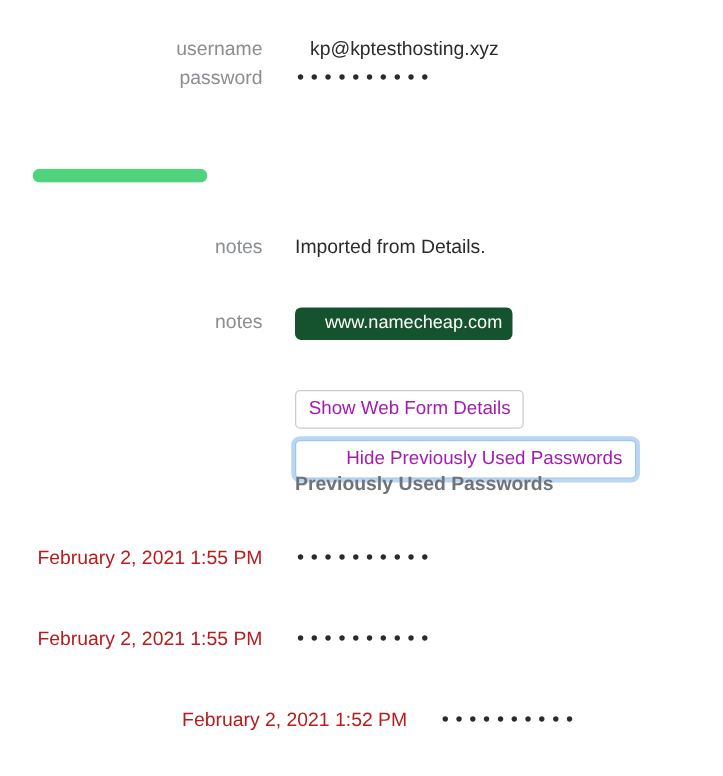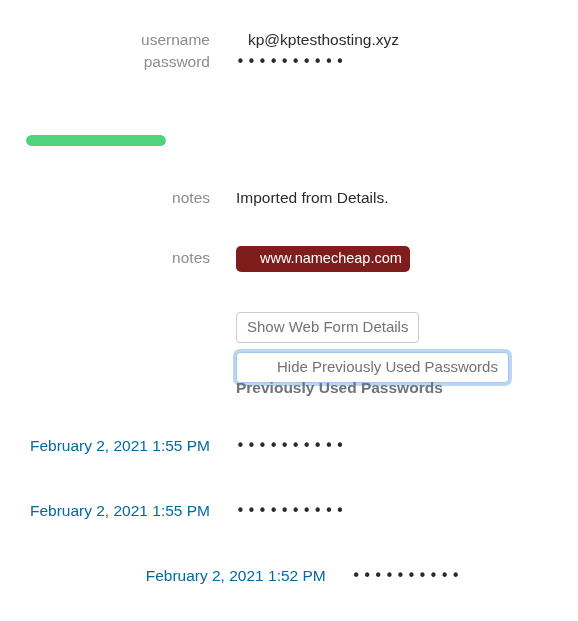--- a/index.html
+++ b/index.html
@@ -84,21 +84,21 @@
     border-radius: 5px;
     white-space: nowrap;
   }
 
   
   .btn {
     display: inline-block;
     background: #ffffff;
     border: 1px solid #c9cccf;
     border-radius: 4px;
-    color: #737373;
+    color: #a21caf;
     font-size: 15px;
     line-height: 18px;
     padding: 5px 10px 6px 10px;
     white-space: nowrap;
     font-family: "Liberation Sans", sans-serif;
     cursor: pointer;
   }
   .btn.focused {
     border-color: #9fc7ef;
     box-shadow: 0 0 0 3px #b9d6f2;
@@ -108,21 +108,21 @@
   .history-title {
     color: #6f7377;
     font-size: 15.5px;
     font-weight: bold;
     line-height: 20px;
     white-space: nowrap;
   }
   .history-date {
     width: 210px;
     text-align: right;
-    color: #0369a1;
+    color: #b91c1c;
     font-size: 15.5px;
     line-height: 20px;
     white-space: nowrap;
   }
 </style>
 </head>
 <body>
 
 <div class="page">
 
@@ -145,21 +145,21 @@
   </div>
 
   <div class="row" style="top:188px;">
     <div class="label-col">notes</div>
     <div class="value-col">Imported from Details.</div>
   </div>
 
   <div class="row" style="top:246px;">
     <div class="label-col">notes</div>
     <div class="value-col">
-      <span class="tag" style="background: #7f1d1d; color: rgb(255, 255, 255); padding-left: 24px;">www.namecheap.com</span>
+      <span class="tag" style="background: #14532d; color: rgb(255, 255, 255); padding-left: 24px;">www.namecheap.com</span>
     </div>
   </div>
 
   <div class="row" style="top:312px;">
     <div class="label-col"></div>
     <div class="value-col">
       <button class="btn">Show Web Form Details</button>
     </div>
   </div>
 

